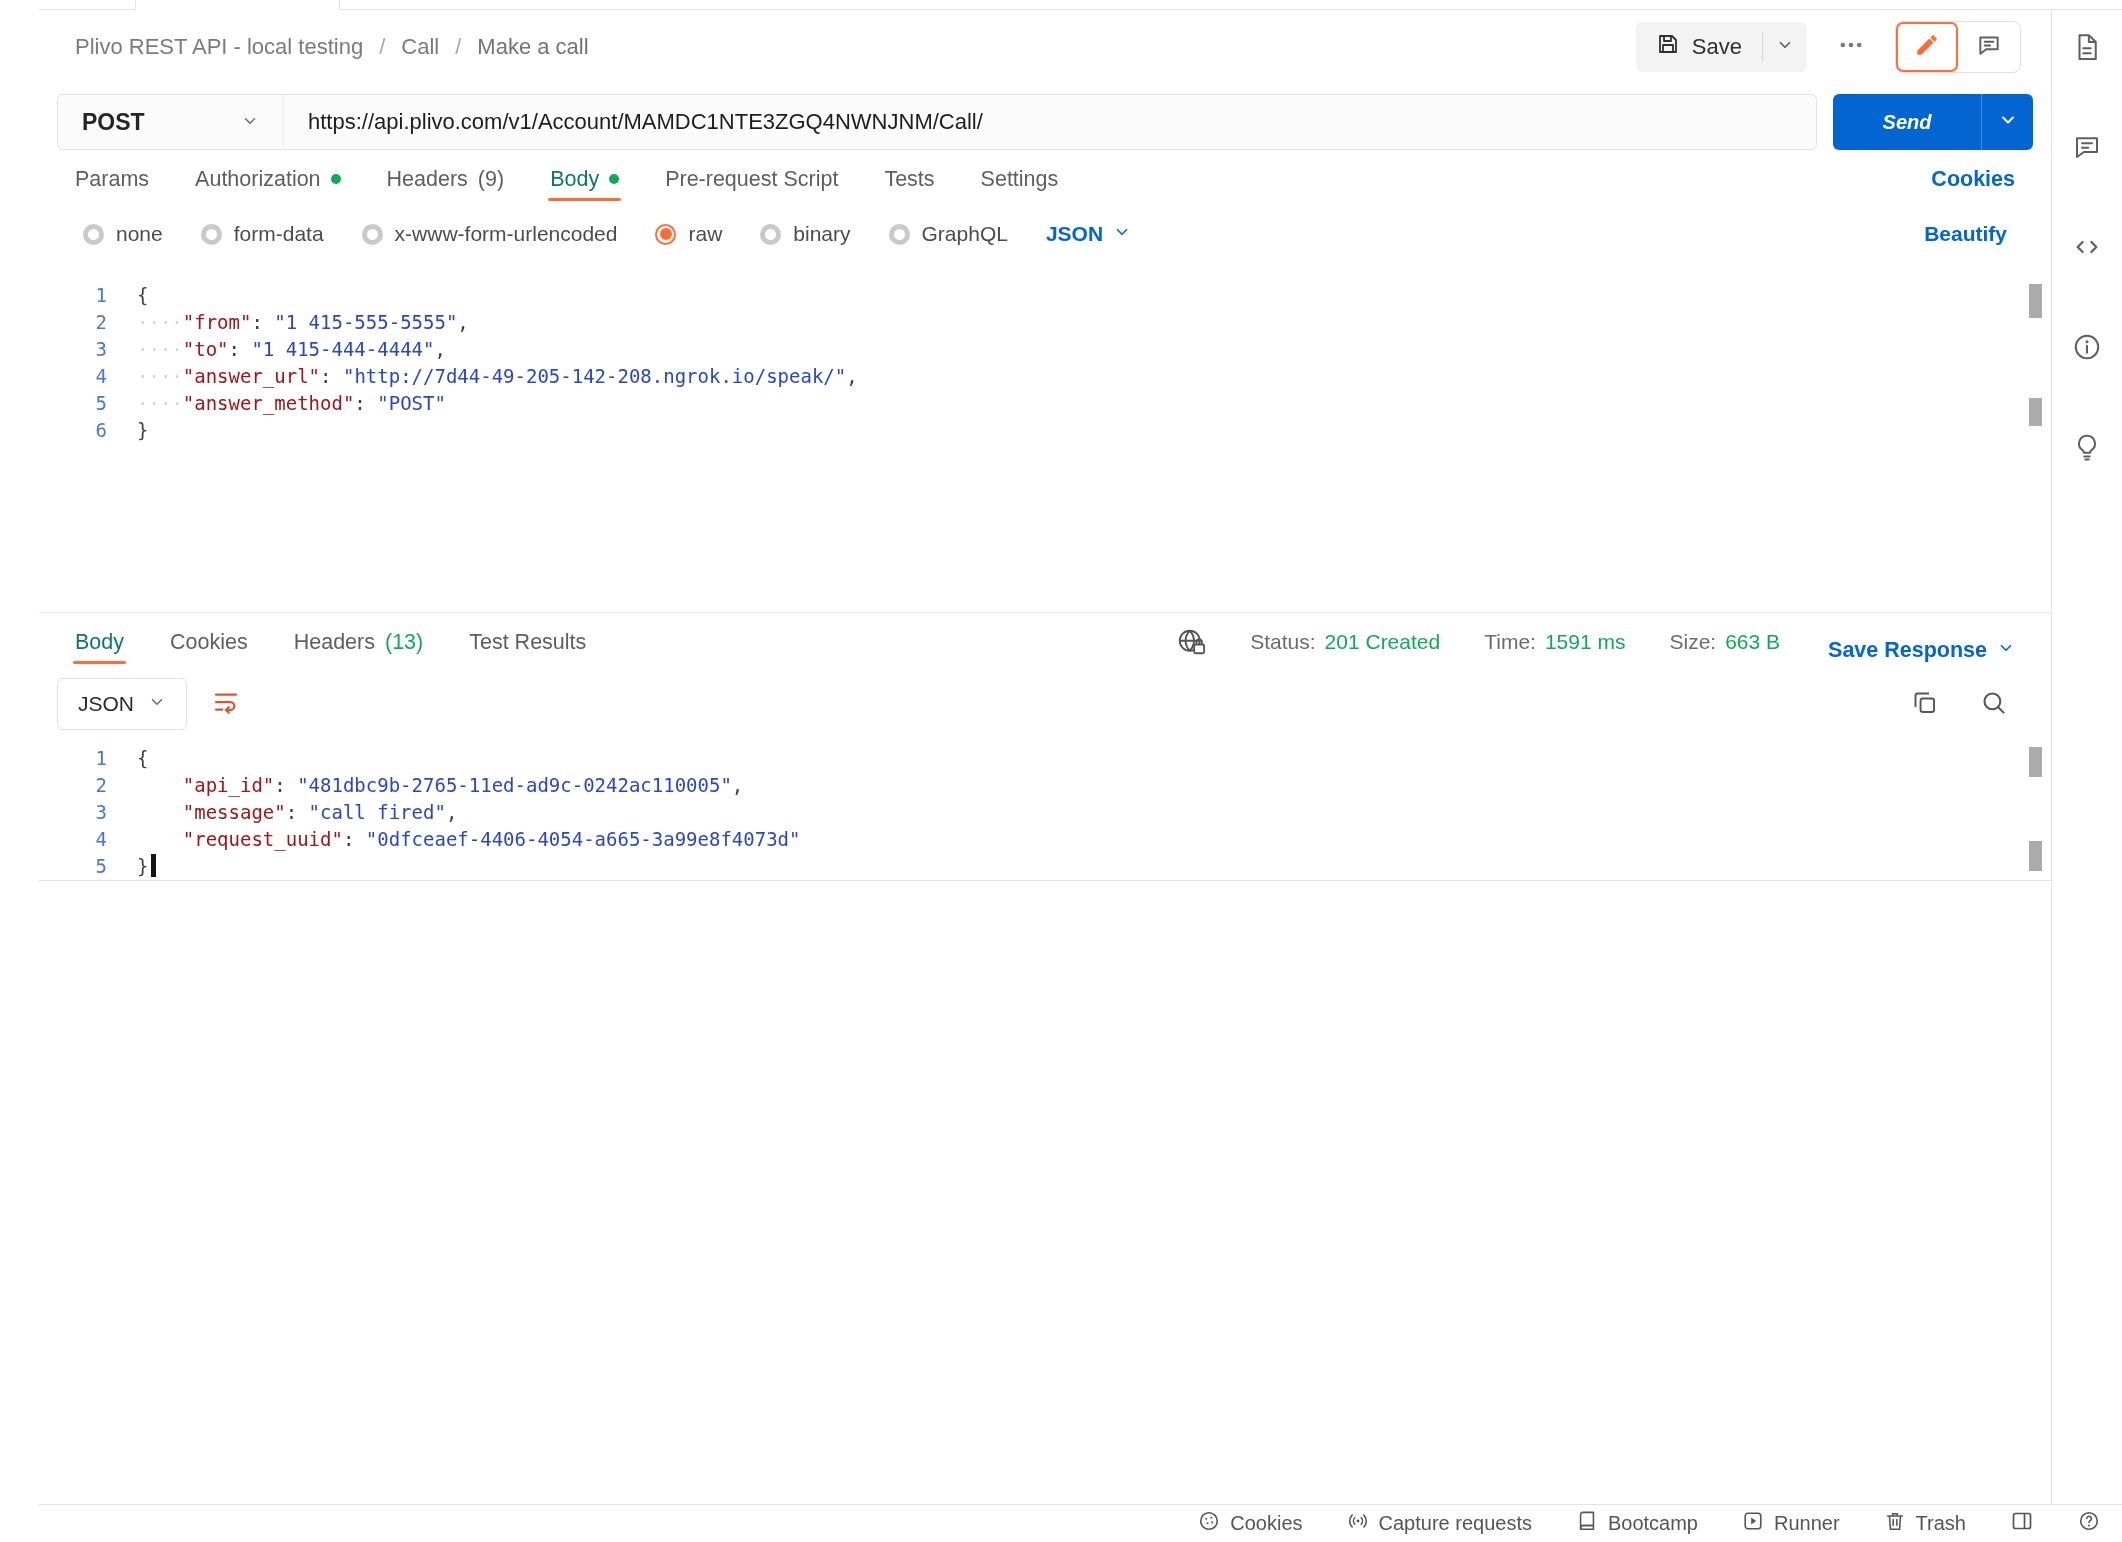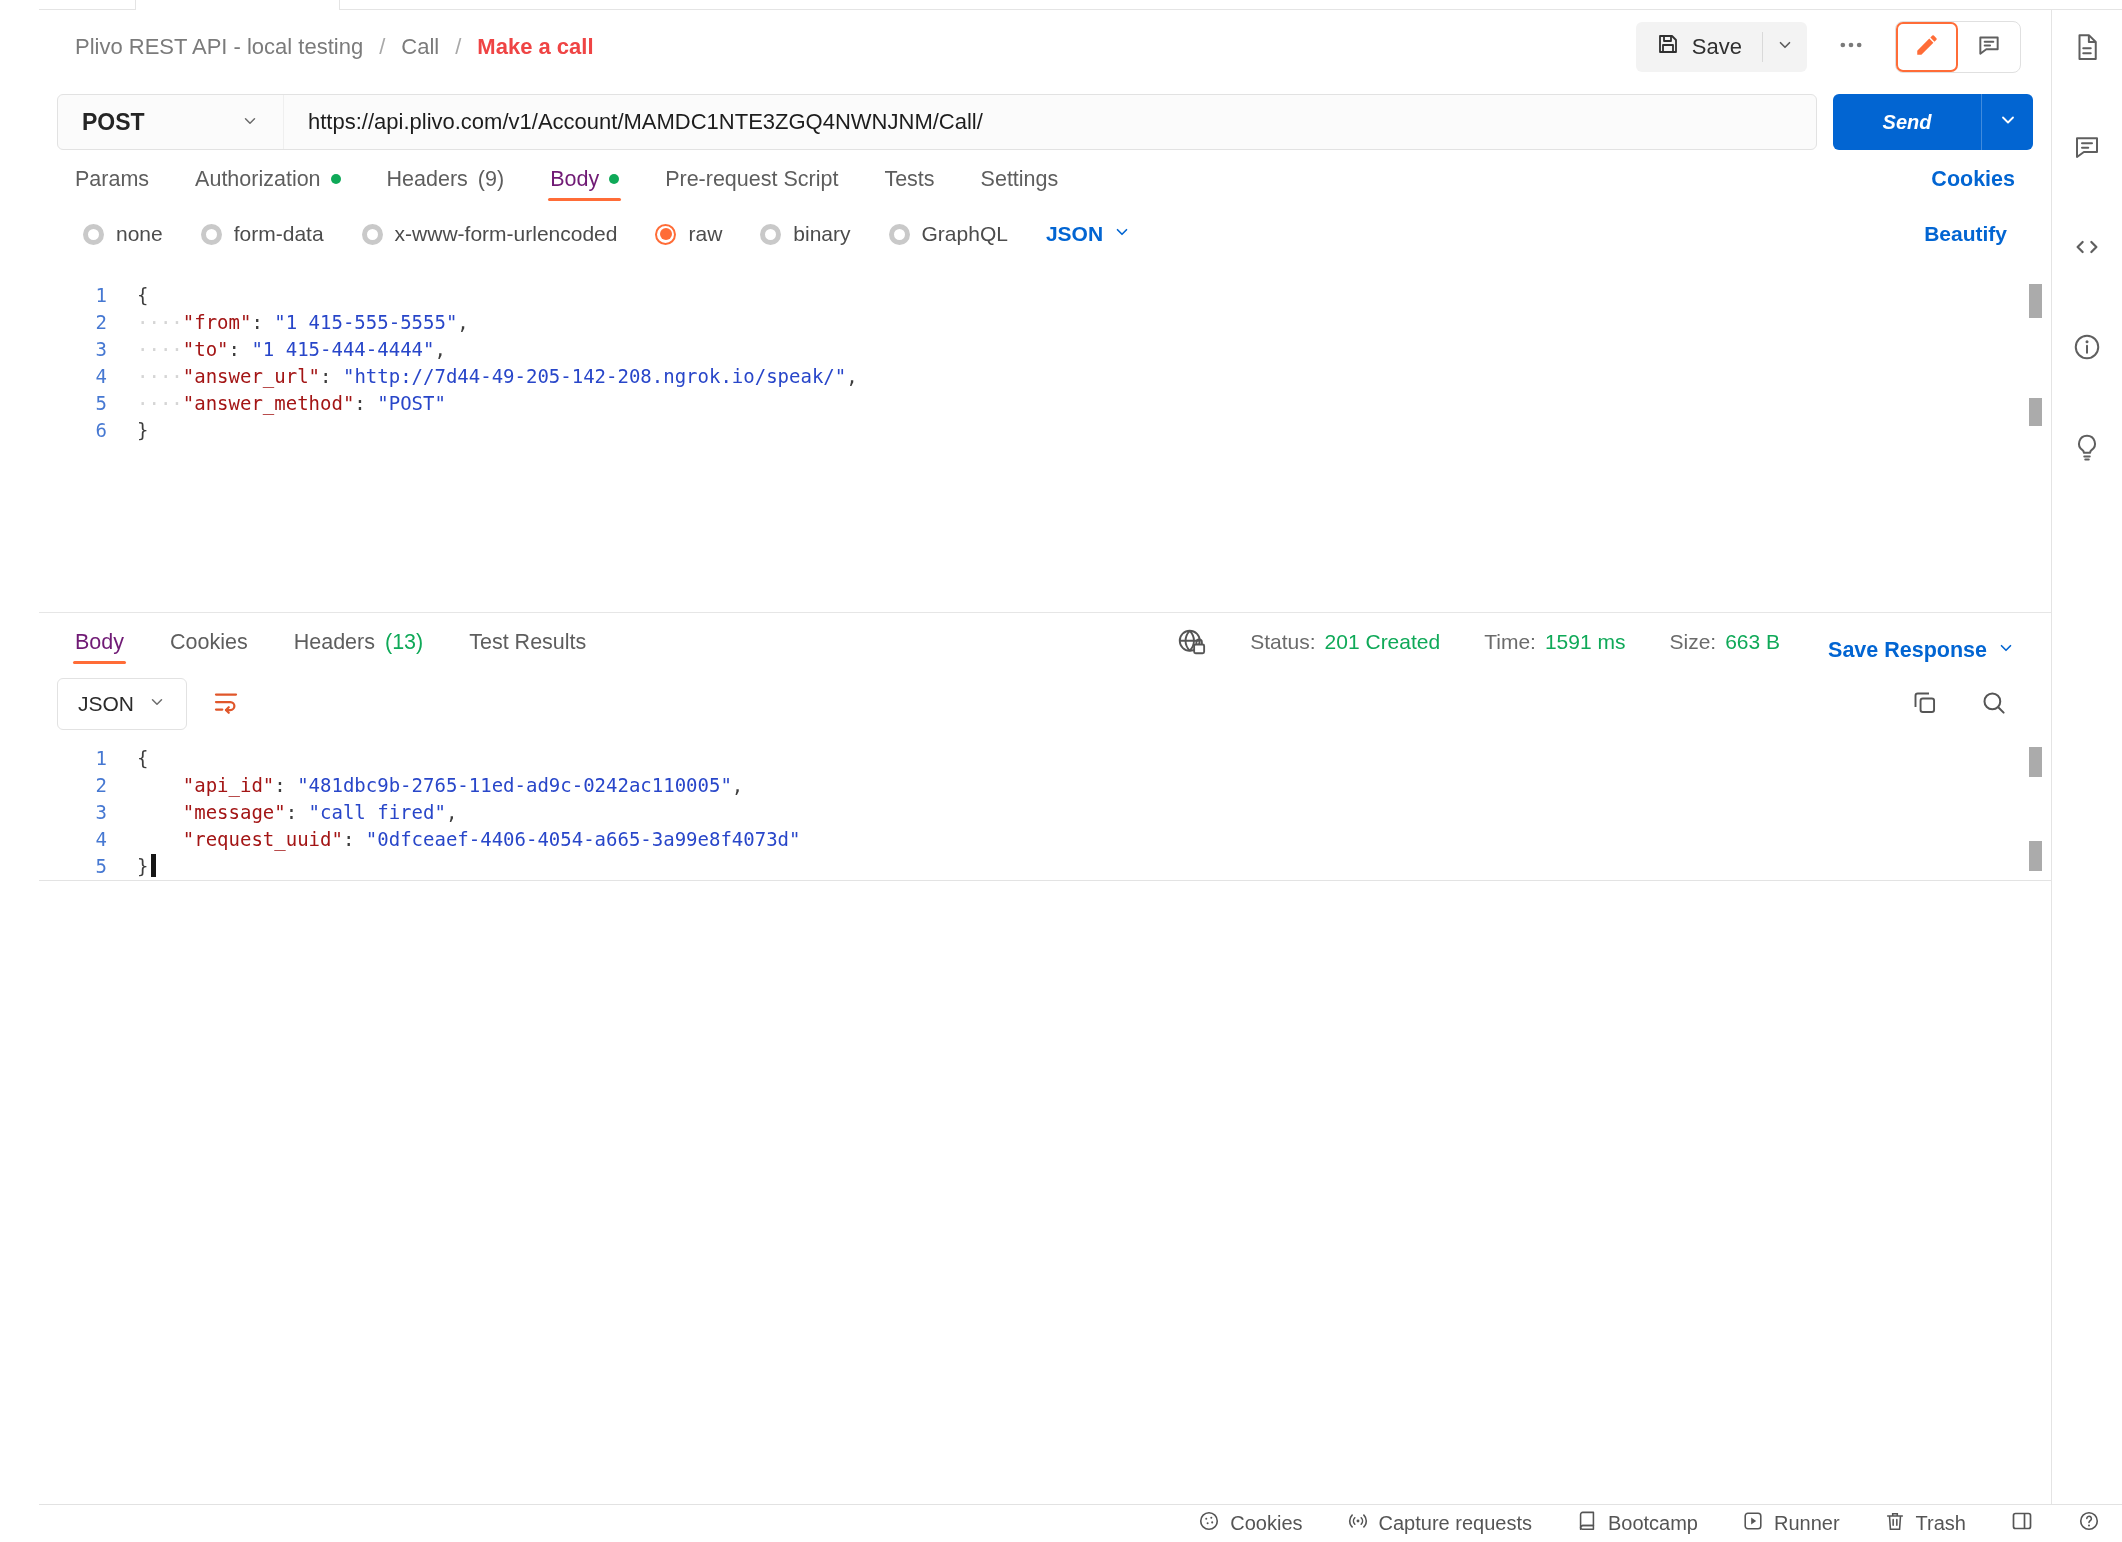--- a/index.html
+++ b/index.html
@@ -23,21 +23,21 @@
   
   .right-rail { width:71px; flex:none; border-left:1px solid #e4e4e4; display:flex; flex-direction:column;
                 align-items:center; padding-top:22px; gap:66px; color:#5f5f5f; }
   .rail-btn { width:40px; height:34px; display:flex; align-items:center; justify-content:center; cursor:pointer; }
 
   
   .topbar { height:74px; flex:none; display:flex; align-items:center; padding:0 30px 0 36px; }
   .breadcrumb { display:flex; align-items:center; gap:16px; font-size:22px; }
   .bc-muted { color:#7b7b7b; cursor:pointer; }
   .bc-sep { color:#a8a8a8; }
-  .bc-current { color:#ef4444; font-weight:700; }
+  .bc-current { color:#737373; font-weight:400; }
   .top-actions { margin-left:auto; display:flex; align-items:center; gap:24px; }
   .save-group { display:flex; align-items:center; background:#f3f3f3; border-radius:6px; height:50px; color:#303030; cursor:pointer; }
   .save-main { display:flex; align-items:center; gap:12px; padding:0 20px; font-size:22px; }
   .save-sep { width:1px; height:30px; background:#d9d9d9; }
   .save-caret { padding:0 13px; color:#5a5a5a; display:flex; align-items:center; }
   .more-btn { color:#7a7a7a; display:flex; align-items:center; padding:0 6px; cursor:pointer; }
   .edit-group { display:flex; align-items:stretch; border:1px solid #e0e0e0; border-radius:8px; height:52px; }
   .edit-seg { width:62px; display:flex; align-items:center; justify-content:center; cursor:pointer; }
   .edit-seg.pencil { box-shadow:inset 0 0 0 2px var(--accent-orange,#FF6C37); border-radius:7px; color:var(--accent-orange,#FF6C37); }
   .edit-seg.comment { color:#5f5f5f; }
@@ -52,21 +52,21 @@
                padding:0 24px; font-family:"Liberation Sans", sans-serif; }
   .send-btn { width:200px; flex:none; background:var(--link-blue,#0265D2); border-radius:6px; color:#fff;
               display:flex; align-items:stretch; cursor:pointer; }
   .send-label { flex:1; display:flex; align-items:center; justify-content:center; font-size:20px; font-weight:700;font-style:italic; }
   .send-caret { width:52px; display:flex; align-items:center; justify-content:center; border-left:1px solid rgba(255,255,255,0.25); }
 
   
   .req-tabs, .resp-tabsrow { display:flex; align-items:center; gap:46px; padding:0 36px; height:58px;
               font-size:21.5px; color:#5e5e5e; flex:none; }
   .tab { display:flex; align-items:center; gap:10px; height:100%; position:relative; cursor:pointer; }
-  .tab.active { color:#701a75; font-weight:500; }
+  .tab.active { color:#0f766e; font-weight:500; }
   .tab.active::after { content:""; position:absolute; left:-2px; right:-2px; bottom:7px; height:3px;
                        background:var(--accent-orange,#FF6C37); border-radius:2px; }
   .dot { width:10px; height:10px; border-radius:50%; background:var(--success-green,#0FA958); }
   .count-green { color:var(--success-green,#0FA958); }
   .link { color:var(--link-blue,#0265D2); font-weight:600; cursor:pointer; }
   .push-right { margin-left:auto; }
 
   
   .body-opts { display:flex; align-items:center; gap:38px; padding:0 44px; height:52px; font-size:21px; color:#4c4c4c; flex:none; }
   .opt { display:flex; align-items:center; gap:12px; cursor:pointer; }

